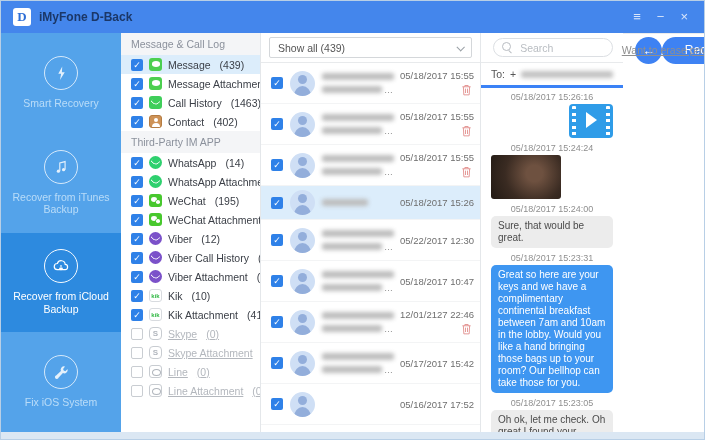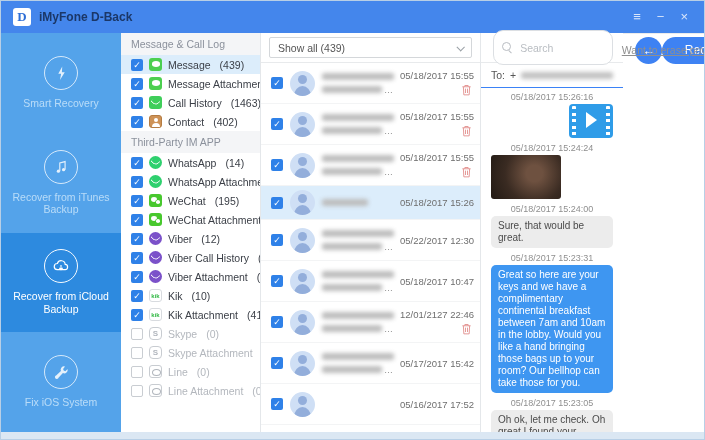--- a/index.html
+++ b/index.html
@@ -24,21 +24,21 @@
   .side-icon{width:34px;height:34px;border:1.5px solid rgba(255,255,255,.75);border-radius:50%;display:flex;align-items:center;justify-content:center;flex:none;}
   .side-item.active .side-icon{border-color:rgba(255,255,255,.95);}
   .side-icon svg{display:block;opacity:.85;}
   .side-item.active .side-icon svg{opacity:1;}
 
   
   .checklist{width:140px;border-right:1px solid #e4e7ea;background:#fff;display:flex;flex-direction:column;overflow:hidden;flex:none;}
   .cl-header{height:22px;background:#f4f5f7;color:#8b919c;font-size:10.5px;display:flex;align-items:center;padding-left:10px;flex:none;}
   .cl-item{height:19px;display:flex;align-items:center;padding-left:10px;gap:6px;flex:none;font-size:10.5px;color:#3c4048;white-space:nowrap;}
   .cl-item.selected{background:var(--selected-row,#dcedfb);}
-  .cl-item.disabled .cl-label,.cl-item.disabled .cl-count{color:#b3b7bd;}
+  .cl-item.disabled .cl-label,.cl-item.disabled .cl-count{color:#b3b7bd;text-decoration:underline;}
   .cl-count{margin-left:3px;}
   .cl-count::before{content:"(";}
   .cl-count::after{content:")";}
   .cb{width:12px;height:12px;border-radius:2px;flex:none;text-align:center;}
   .cb.checked{background:#2f81e8;color:#fff;font-size:9px;line-height:12px;}
   .cb.checked::after{content:"\2713";}
   .cb.unchecked{background:#fff;border:1px solid #c9cdd2;}
 
   
   .ic{width:13px;height:13px;border-radius:3px;position:relative;flex:none;}
@@ -79,27 +79,27 @@
   .prev-line{display:flex;align-items:center;gap:2px;}
   .bar.preview{width:118px;}
   .dots{font-size:9px;color:#8c8c8c;line-height:6px;}
   .row-right{margin-left:auto;display:flex;flex-direction:column;align-items:flex-end;gap:3px;flex:none;}
   .row-date{font-size:9.5px;color:#6e6e6e;white-space:nowrap;}
   .trash{width:11px;height:12px;margin-right:2px;}
 
   
   .conv{flex:1;display:flex;flex-direction:column;min-width:0;min-height:0;}
   .search-bar{height:30px;border-bottom:1px solid #e8eaec;display:flex;align-items:center;flex:none;}
-  .search{margin-left:auto;margin-right:10px;width:120px;height:35px;border:1px solid #dcdfe3;border-radius:10px;display:flex;align-items:center;padding:0 8px;gap:5px;background:#fff;}
+  .search{margin-left:auto;margin-right:10px;width:120px;height:19px;border:1px solid #dcdfe3;border-radius:10px;display:flex;align-items:center;padding:0 8px;gap:5px;background:#fff;}
   .search input{border:none;outline:none;width:100%;font-size:10.5px;color:#777;font-family:"Liberation Sans",sans-serif;background:transparent;}
   .search input::placeholder{color:#b9bdc2;}
   .search-ic{width:11px;height:11px;position:relative;flex:none;}
   .search-ic::before{content:"";position:absolute;left:0;top:0;width:7px;height:7px;border:1.3px solid #b9bdc2;border-radius:50%;}
   .search-ic::after{content:"";position:absolute;left:7px;top:7.5px;width:4px;height:1.4px;background:#b9bdc2;transform:rotate(45deg);transform-origin:0 0;}
-  .to-bar{height:25px;border-bottom:1px solid #3b82f6;display:flex;align-items:center;padding:0 10px;gap:5px;font-size:10.5px;color:#555;flex:none;}
+  .to-bar{height:25px;border-bottom:3px solid #3b82f6;display:flex;align-items:center;padding:0 10px;gap:5px;font-size:10.5px;color:#555;flex:none;}
   .to-blur{width:92px;height:7px;background:#c2c2c2;border-radius:2px;filter:blur(2px);}
   .chat{flex:1;overflow:hidden;padding:1px 10px 0;display:flex;flex-direction:column;}
   .ts{font-size:9px;color:#8f8f8f;text-align:center;margin:3px 0 2px;flex:none;}
   .msg-row{display:flex;flex:none;margin-bottom:2px;}
   .msg-row.left{justify-content:flex-start;}
   .msg-row.right{justify-content:flex-end;}
   .bubble{max-width:172px;font-size:10px;line-height:12px;padding:4px 7px;border-radius:5px;}
   .bubble.gray{background:var(--bubble-gray,#ececec);color:#4b4b4b;}
   .bubble.blue{background:var(--bubble-blue,#3e96f1);color:#fff;}
   .video-msg{width:44px;height:34px;background:#2f9ce8;border-radius:4px;position:relative;overflow:hidden;}

